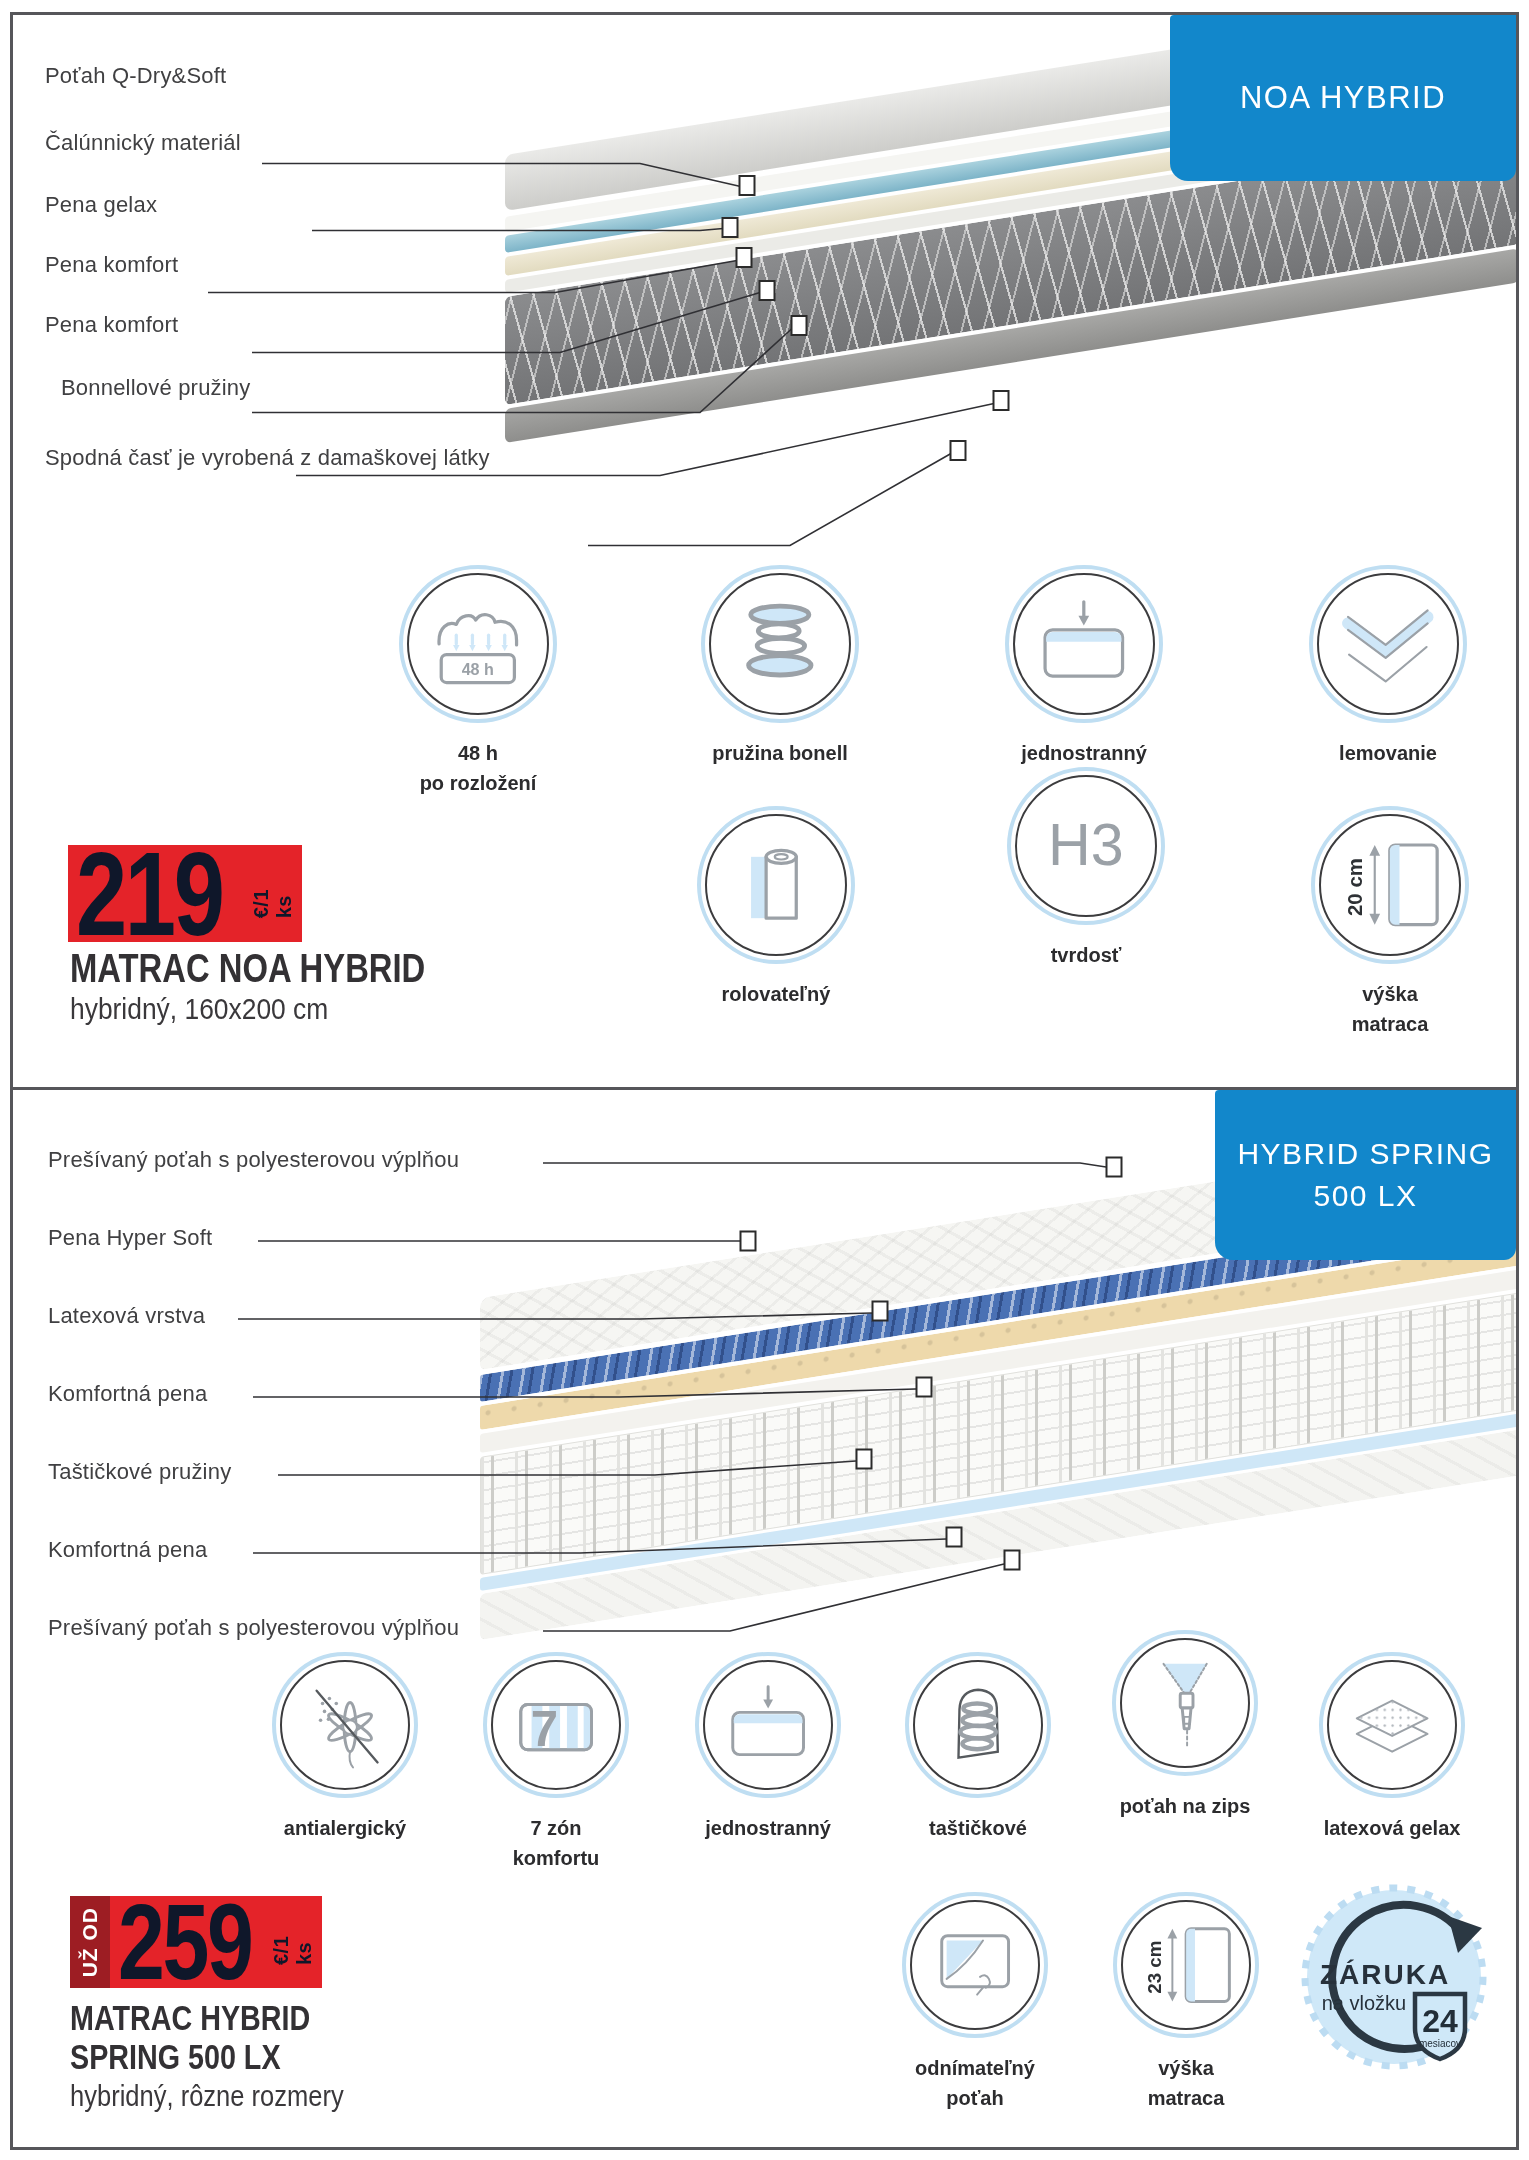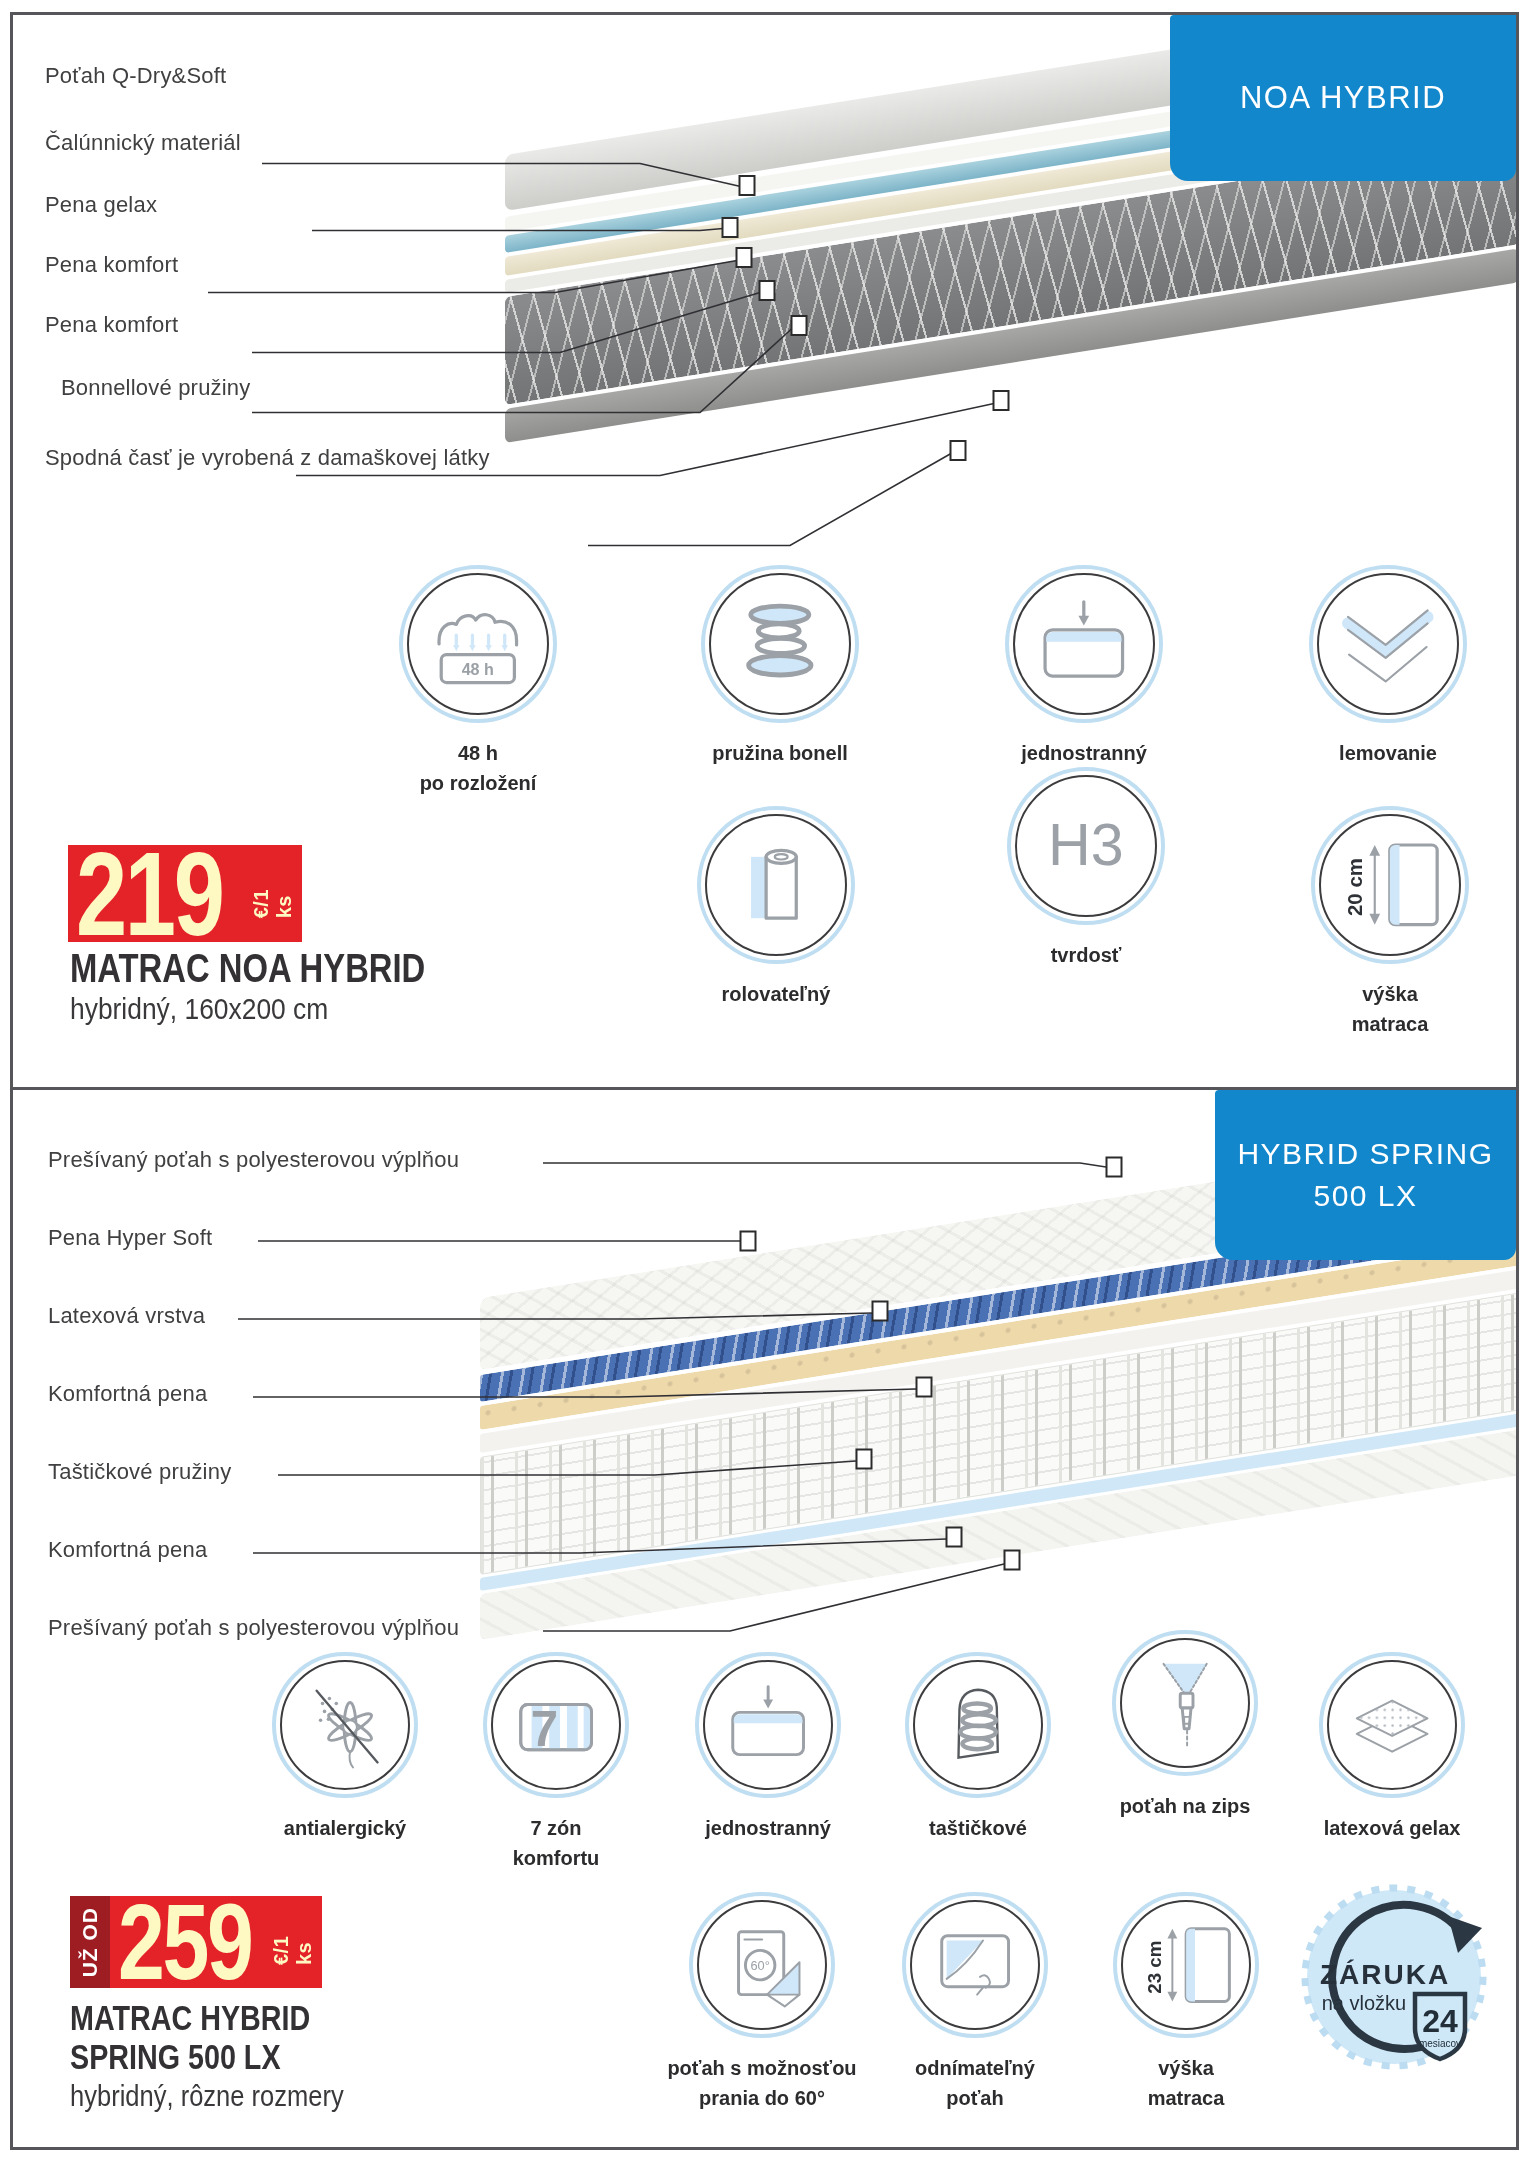--- a/index.html
+++ b/index.html
@@ -67,21 +67,21 @@
   .fg{fill:var(--icon-gray);stroke:none}
   .fb{fill:var(--icon-blue-fill);stroke:none}
   .fw{fill:#fff}
   .itx{fill:var(--icon-gray);font-weight:700}
   .itx-light{fill:var(--icon-gray);font-weight:400}
   .itx-dark{fill:#2e3135;font-weight:700}
   
   .price-tag{position:absolute;display:flex;z-index:4}
   .price-prefix{width:40px;background:var(--price-dark-red);color:#fff;display:flex;align-items:center;justify-content:center}
   .price-prefix span{writing-mode:vertical-rl;transform:rotate(180deg);font-weight:700;font-size:21px;letter-spacing:1px}
-  .price-box{background:var(--price-red);color:#fef9c3;display:flex;align-items:center;position:relative}
+  .price-box{background:var(--price-red);color:#0f172a;display:flex;align-items:center;position:relative}
   .price-amount{font-weight:700;letter-spacing:-3px;transform:scaleX(.78);transform-origin:left center;margin-left:8px;line-height:1}
   .price-unit{position:absolute;right:6px;top:50%;transform:translateY(-50%) rotate(180deg);writing-mode:vertical-rl;font-weight:700;font-size:20px;letter-spacing:.5px}
   #price1 .price-box{width:234px;height:97px}
   #price1 .price-amount{font-size:118px}
   #price2 .price-box{width:212px;height:92px}
   #price2 .price-amount{font-size:108px}
   .product-name{position:absolute;font-weight:700;color:#333134;transform:scaleX(.82);transform-origin:left top;white-space:pre-line;z-index:4}
   .product-desc{position:absolute;color:#3a383b;transform:scaleX(.88);transform-origin:left top;z-index:4}
   #name1{left:57px;top:931px;font-size:40px}
   #desc1{left:57px;top:977px;font-size:30px}
@@ -403,37 +403,20 @@
         <path class="sg2 fw" d="M14,59 L50,41 L86,59 L50,77 Z"></path>
         <path class="sg2 fw" d="M14,43 L50,25 L86,43 L50,61 Z"></path>
         <path d="M14,43 L50,25 L86,43 L50,61 Z" fill="url(#pdots)" stroke="none"></path>
       </svg>
     </div>
       </div>
     <div class="feat-label">latexová gelax</div>
   </div>
 
 
-  <div class="feat w210" style="left:644px;top:802px">
-    <div class="ring ring-sm">
-        <div class="ring-inner">
-      <svg class="icon" viewBox="0 0 100 100">
-        <rect class="sg fw" stroke-width="2.5" x="26" y="16" width="46" height="64" rx="3"></rect>
-        <line class="sg2" x1="32" y1="24" x2="50" y2="24"></line>
-        <circle class="sg fw" stroke-width="2.5" cx="48" cy="50" r="15"></circle>
-        <text class="itx-light" x="48" y="55" font-size="13" text-anchor="middle">60°</text>
-        <path class="fb" d="M55,80 L88,47 L88,80 Z"></path>
-        <path class="sg2" d="M55,80 L88,47 L88,80"></path>
-        <path class="sg2 fw" d="M55,80 H88 L73,92 Z"></path>
-      </svg>
-    </div>
-      </div>
-    <div class="feat-label">poťah s možnosťou
-prania do 60°</div>
-  </div>
 
   <div class="feat w210" style="left:857px;top:802px">
     <div class="ring ring-sm">
         <div class="ring-inner">
       <svg class="icon" viewBox="0 0 100 100">
         <rect class="sg fw" stroke-width="2.5" x="16" y="20" width="68" height="52" rx="6"></rect>
         <path class="fb" d="M21,25 L58,25 L21,64 Z"></path>
         <path class="sg2" d="M58,25 Q42,50 21,64"></path>
         <path class="sg2" d="M55,62 q6,-4 9,2 q3,6 -3,9 M58,73 l-6,7"></path>
       </svg>

